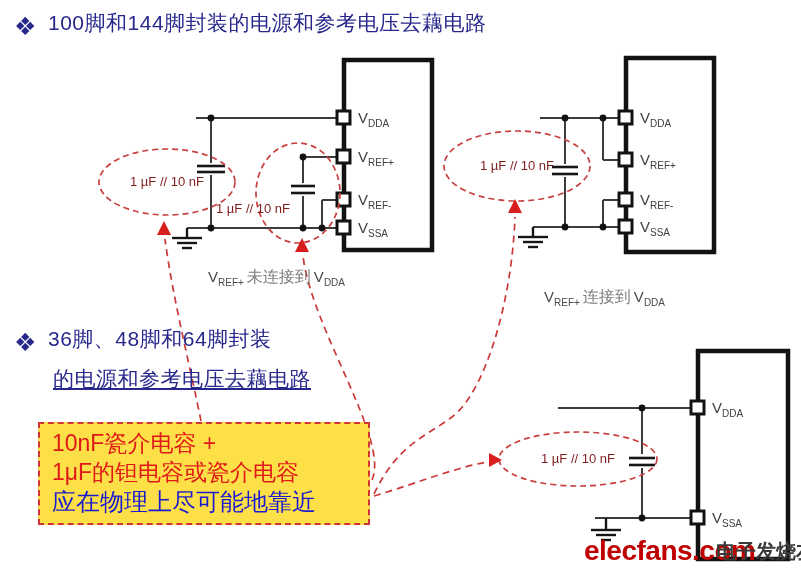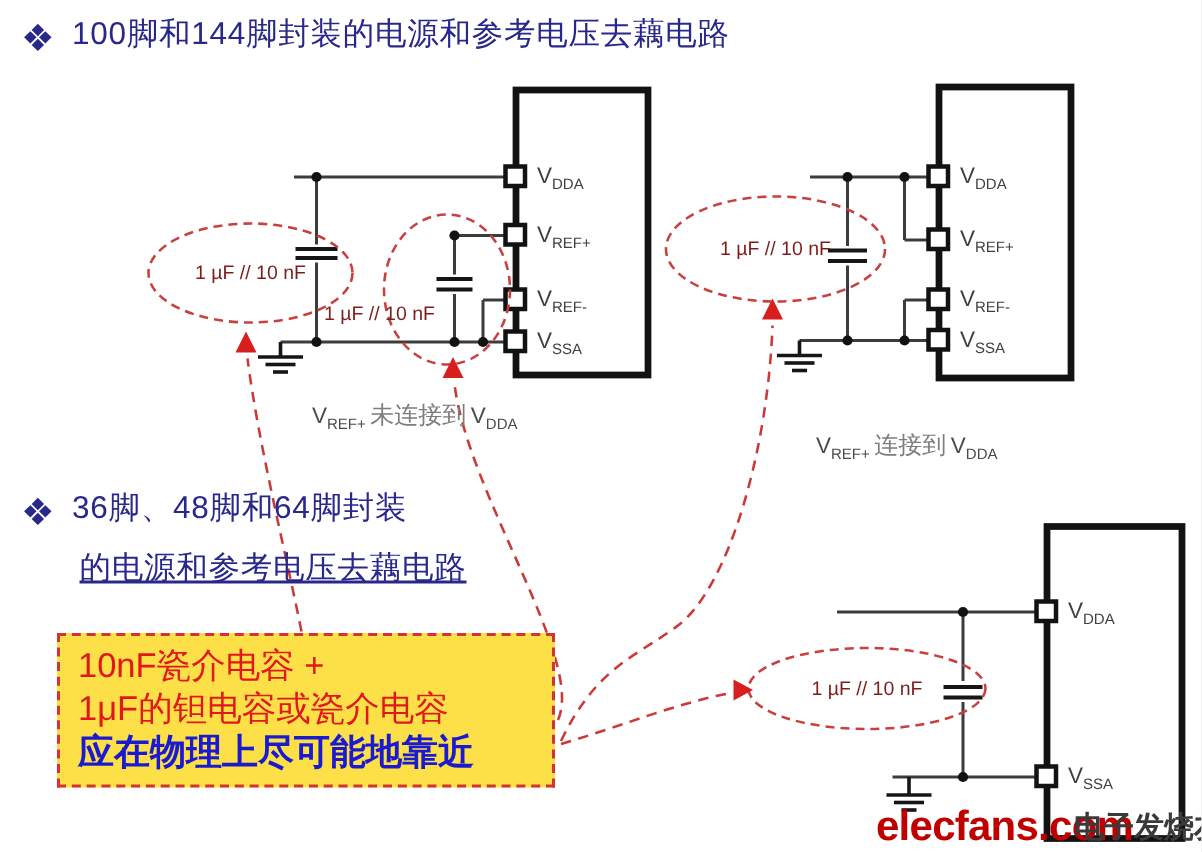--- a/index.html
+++ b/index.html
@@ -29,21 +29,21 @@
   .pin-label sub{font-size:10px;}
   .cap-label{font-size:13px;color:#7f1d1d;white-space:nowrap;text-align:center;}
   .caption{font-size:15px;color:#4a4a4a;white-space:nowrap;}
   .caption sub{font-size:10px;}
   .caption .mid{color:#7d7d7d;font-size:16px;margin:0 3px;}
   .note-box{
     border:2px dashed #D23434;background:#fde047;
     padding:5px 10px 6px 12px;box-sizing:border-box;width:332px;
   }
   .note-red{color:#E01818;font-size:23px;line-height:29px;white-space:nowrap;}
-  .note-blue{color:#1A1AD0;font-size:24px;line-height:30px;font-weight:bold;white-space:nowrap;}
+  .note-blue{color:#1A1AD0;font-size:24px;line-height:30px;font-weight:normal;white-space:nowrap;}
   .logo-red{font-size:28px;font-weight:bold;color:#C00000;letter-spacing:-0.5px;white-space:nowrap;}
   .logo-cjk{font-size:20px;font-weight:bold;color:#3a3a3a;white-space:nowrap;}
 </style>
 </head>
 <body>
 
 <div class="canvas">
 
   <svg class="layer" width="801" height="568" viewBox="0 0 801 568">
 

